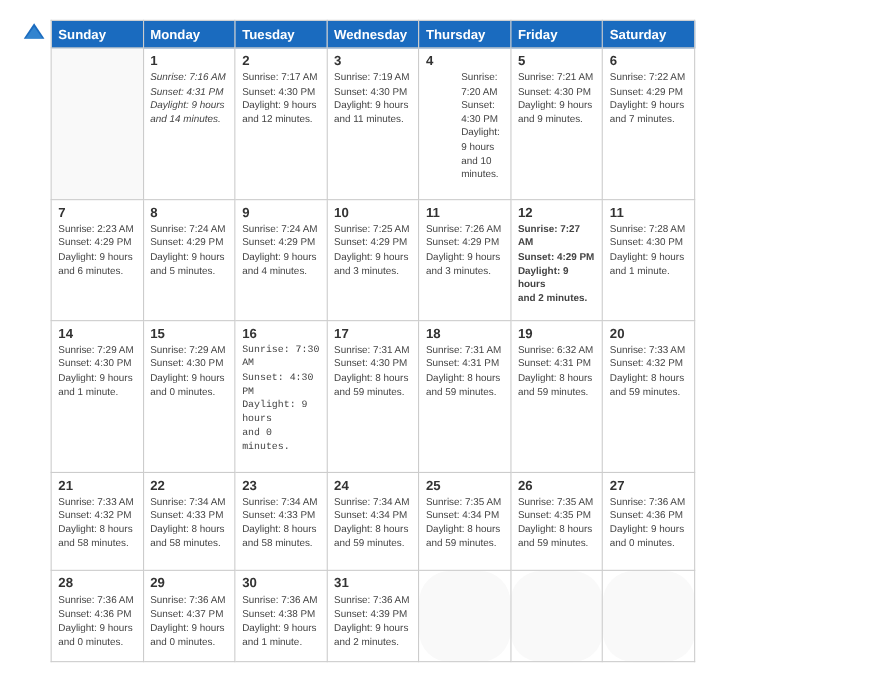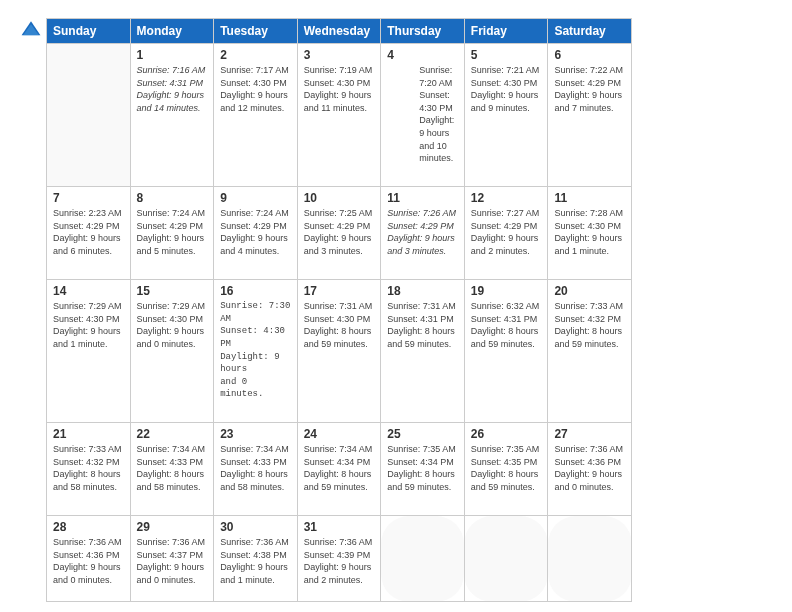--- a/index.html
+++ b/index.html
@@ -198,28 +198,28 @@
           </td>
           <td>
             <div class="day-number">10</div>
             <div class="day-info" style="white-space: pre-line;">Sunrise: 7:25 AM
 Sunset: 4:29 PM
 Daylight: 9 hours
 and 3 minutes.</div>
           </td>
           <td>
             <div class="day-number">11</div>
-            <div class="day-info" style="white-space: pre-line; font-style: italic;">Sunrise: 7:26 AM
+            <div class="day-info" style="white-space: pre-line;">Sunrise: 7:26 AM
 Sunset: 4:29 PM
 Daylight: 9 hours
 and 3 minutes.</div>
           </td>
           <td>
             <div class="day-number">12</div>
-            <div class="day-info" style="white-space: pre-line;">Sunrise: 7:27 AM
+            <div class="day-info" style="white-space: pre-line; font-weight: bold;">Sunrise: 7:27 AM
 Sunset: 4:29 PM
 Daylight: 9 hours
 and 2 minutes.</div>
           </td>
           <td>
             <div class="day-number">11</div>
             <div class="day-info" style="white-space: pre-line;">Sunrise: 7:28 AM
 Sunset: 4:30 PM
 Daylight: 9 hours
 and 1 minute.</div>

